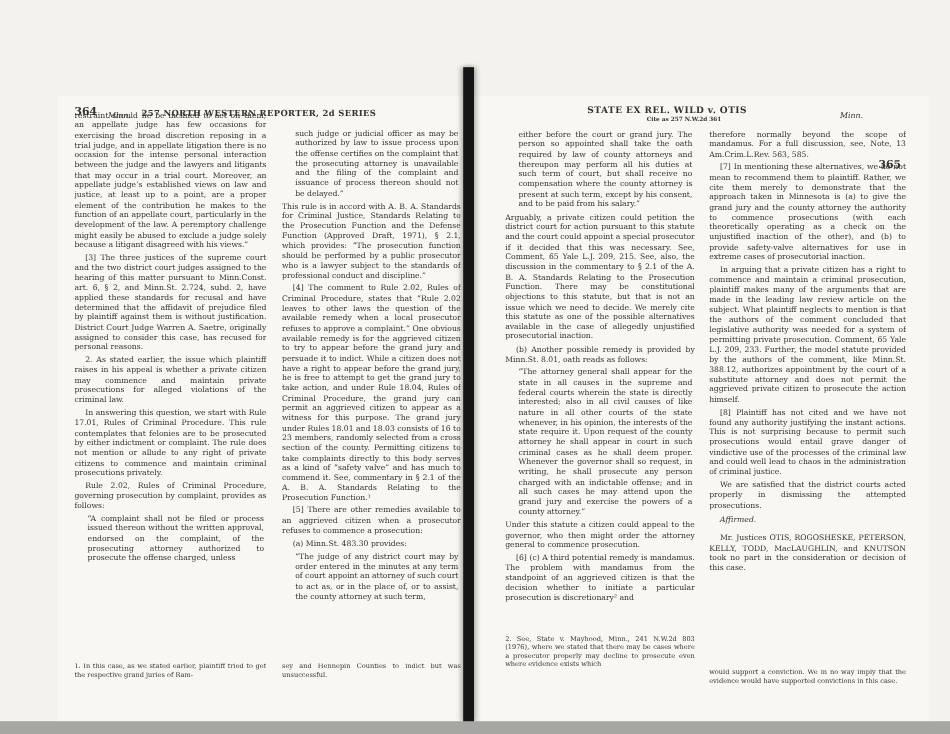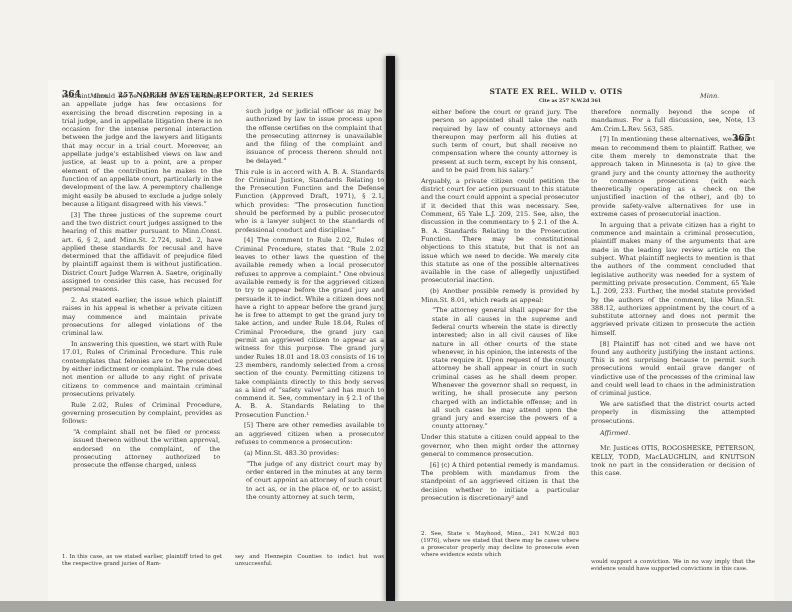--- a/index.html
+++ b/index.html
@@ -85,21 +85,21 @@
       <p class="blk quote">such judge or judicial officer as may be authorized by law to issue process upon the offense certifies on the complaint that the prosecuting attorney is unavailable and the filing of the complaint and issuance of process thereon should not be delayed.”</p>
       <p class="blk flush">This rule is in accord with A. B. A. Standards for Criminal Justice, Standards Relating to the Prosecution Function and the Defense Function (Approved Draft, 1971), § 2.1, which provides: “The prosecution function should be performed by a public prosecutor who is a lawyer subject to the standards of professional conduct and discipline.”</p>
       <p class="blk para">[4] The comment to Rule 2.02, Rules of Criminal Procedure, states that “Rule 2.02 leaves to other laws the question of the available remedy when a local prosecutor refuses to approve a complaint.”  One obvious available remedy is for the aggrieved citizen to try to appear before the grand jury and persuade it to indict.  While a citizen does not have a right to appear before the grand jury, he is free to attempt to get the grand jury to take action, and under Rule 18.04, Rules of Criminal Procedure, the grand jury can permit an aggrieved citizen to appear as a witness for this purpose.  The grand jury under Rules 18.01 and 18.03 consists of 16 to 23 members, randomly selected from a cross section of the county.  Permitting citizens to take complaints directly to this body serves as a kind of “safety valve” and has much to commend it.  See, commentary in § 2.1 of the A. B. A. Standards Relating to the Prosecution Function.¹</p>
       <p class="blk para">[5] There are other remedies available to an aggrieved citizen when a prosecutor refuses to commence a prosecution:</p>
       <p class="blk para">(a) Minn.St. 483.30 provides:</p>
       <p class="blk quote">“The judge of any district court may by order entered in the minutes at any term of court appoint an attorney of such court to act as, or in the place of, or to assist, the county attorney at such term,</p>
     </div>
   <div class="col col-r1">
       <p class="blk quote">either before the court or grand jury.  The person so appointed shall take the oath required by law of county attorneys and thereupon may perform all his duties at such term of court, but shall receive no compensation where the county attorney is present at such term, except by his consent, and to be paid from his salary.”</p>
       <p class="blk flush">Arguably, a private citizen could petition the district court for action pursuant to this statute and the court could appoint a special prosecutor if it decided that this was necessary.  See, Comment, 65 Yale L.J. 209, 215.  See, also, the discussion in the commentary to § 2.1 of the A. B. A. Standards Relating to the Prosecution Function.  There may be constitutional objections to this statute, but that is not an issue which we need to decide.  We merely cite this statute as one of the possible alternatives available in the case of allegedly unjustified prosecutorial inaction.</p>
-      <p class="blk para">(b) Another possible remedy is provided by Minn.St. 8.01, which reads as appeal:</p>
+      <p class="blk para">(b) Another possible remedy is provided by Minn.St. 8.01, oath reads as follows:</p>
       <p class="blk quote">“The attorney general shall appear for the state in all causes in the supreme and federal courts wherein the state is directly interested; also in all civil causes of like nature in all other courts of the state whenever, in his opinion, the interests of the state require it.  Upon request of the county attorney he shall appear in court in such criminal cases as he shall deem proper.  Whenever the governor shall so request, in writing, he shall prosecute any person charged with an indictable offense; and in all such cases he may attend upon the grand jury and exercise the powers of a county attorney.”</p>
       <p class="blk flush">Under this statute a citizen could appeal to the governor, who then might order the attorney general to commence prosecution.</p>
       <p class="blk para">[6] (c) A third potential remedy is mandamus.  The problem with mandamus from the standpoint of an aggrieved citizen is that the decision whether to initiate a particular prosecution is discretionary² and</p>
     </div>
   <div class="col col-r2">
       <p class="blk flush">therefore normally beyond the scope of mandamus.  For a full discussion, see, Note, 13 Am.Crim.L.Rev. 563, 585.</p>
       <p class="blk para">[7] In mentioning these alternatives, we do not mean to recommend them to plaintiff.  Rather, we cite them merely to demonstrate that the approach taken in Minnesota is (a) to give the grand jury and the county attorney the authority to commence prosecutions (with each theoretically operating as a check on the unjustified inaction of the other), and (b) to provide safety-valve alternatives for use in extreme cases of prosecutorial inaction.</p>
       <p class="blk para">In arguing that a private citizen has a right to commence and maintain a criminal prosecution, plaintiff makes many of the arguments that are made in the leading law review article on the subject.  What plaintiff neglects to mention is that the authors of the comment concluded that legislative authority was needed for a system of permitting private prosecution.  Comment, 65 Yale L.J. 209, 233.  Further, the model statute provided by the authors of the comment, like Minn.St. 388.12, authorizes appointment by the court of a substitute attorney and does not permit the aggrieved private citizen to prosecute the action himself.</p>
       <p class="blk para">[8] Plaintiff has not cited and we have not found any authority justifying the instant actions.  This is not surprising because to permit such prosecutions would entail grave danger of vindictive use of the processes of the criminal law and could well lead to chaos in the administration of criminal justice.</p>
       <p class="blk para">We are satisfied that the district courts acted properly in dismissing the attempted prosecutions.</p>

